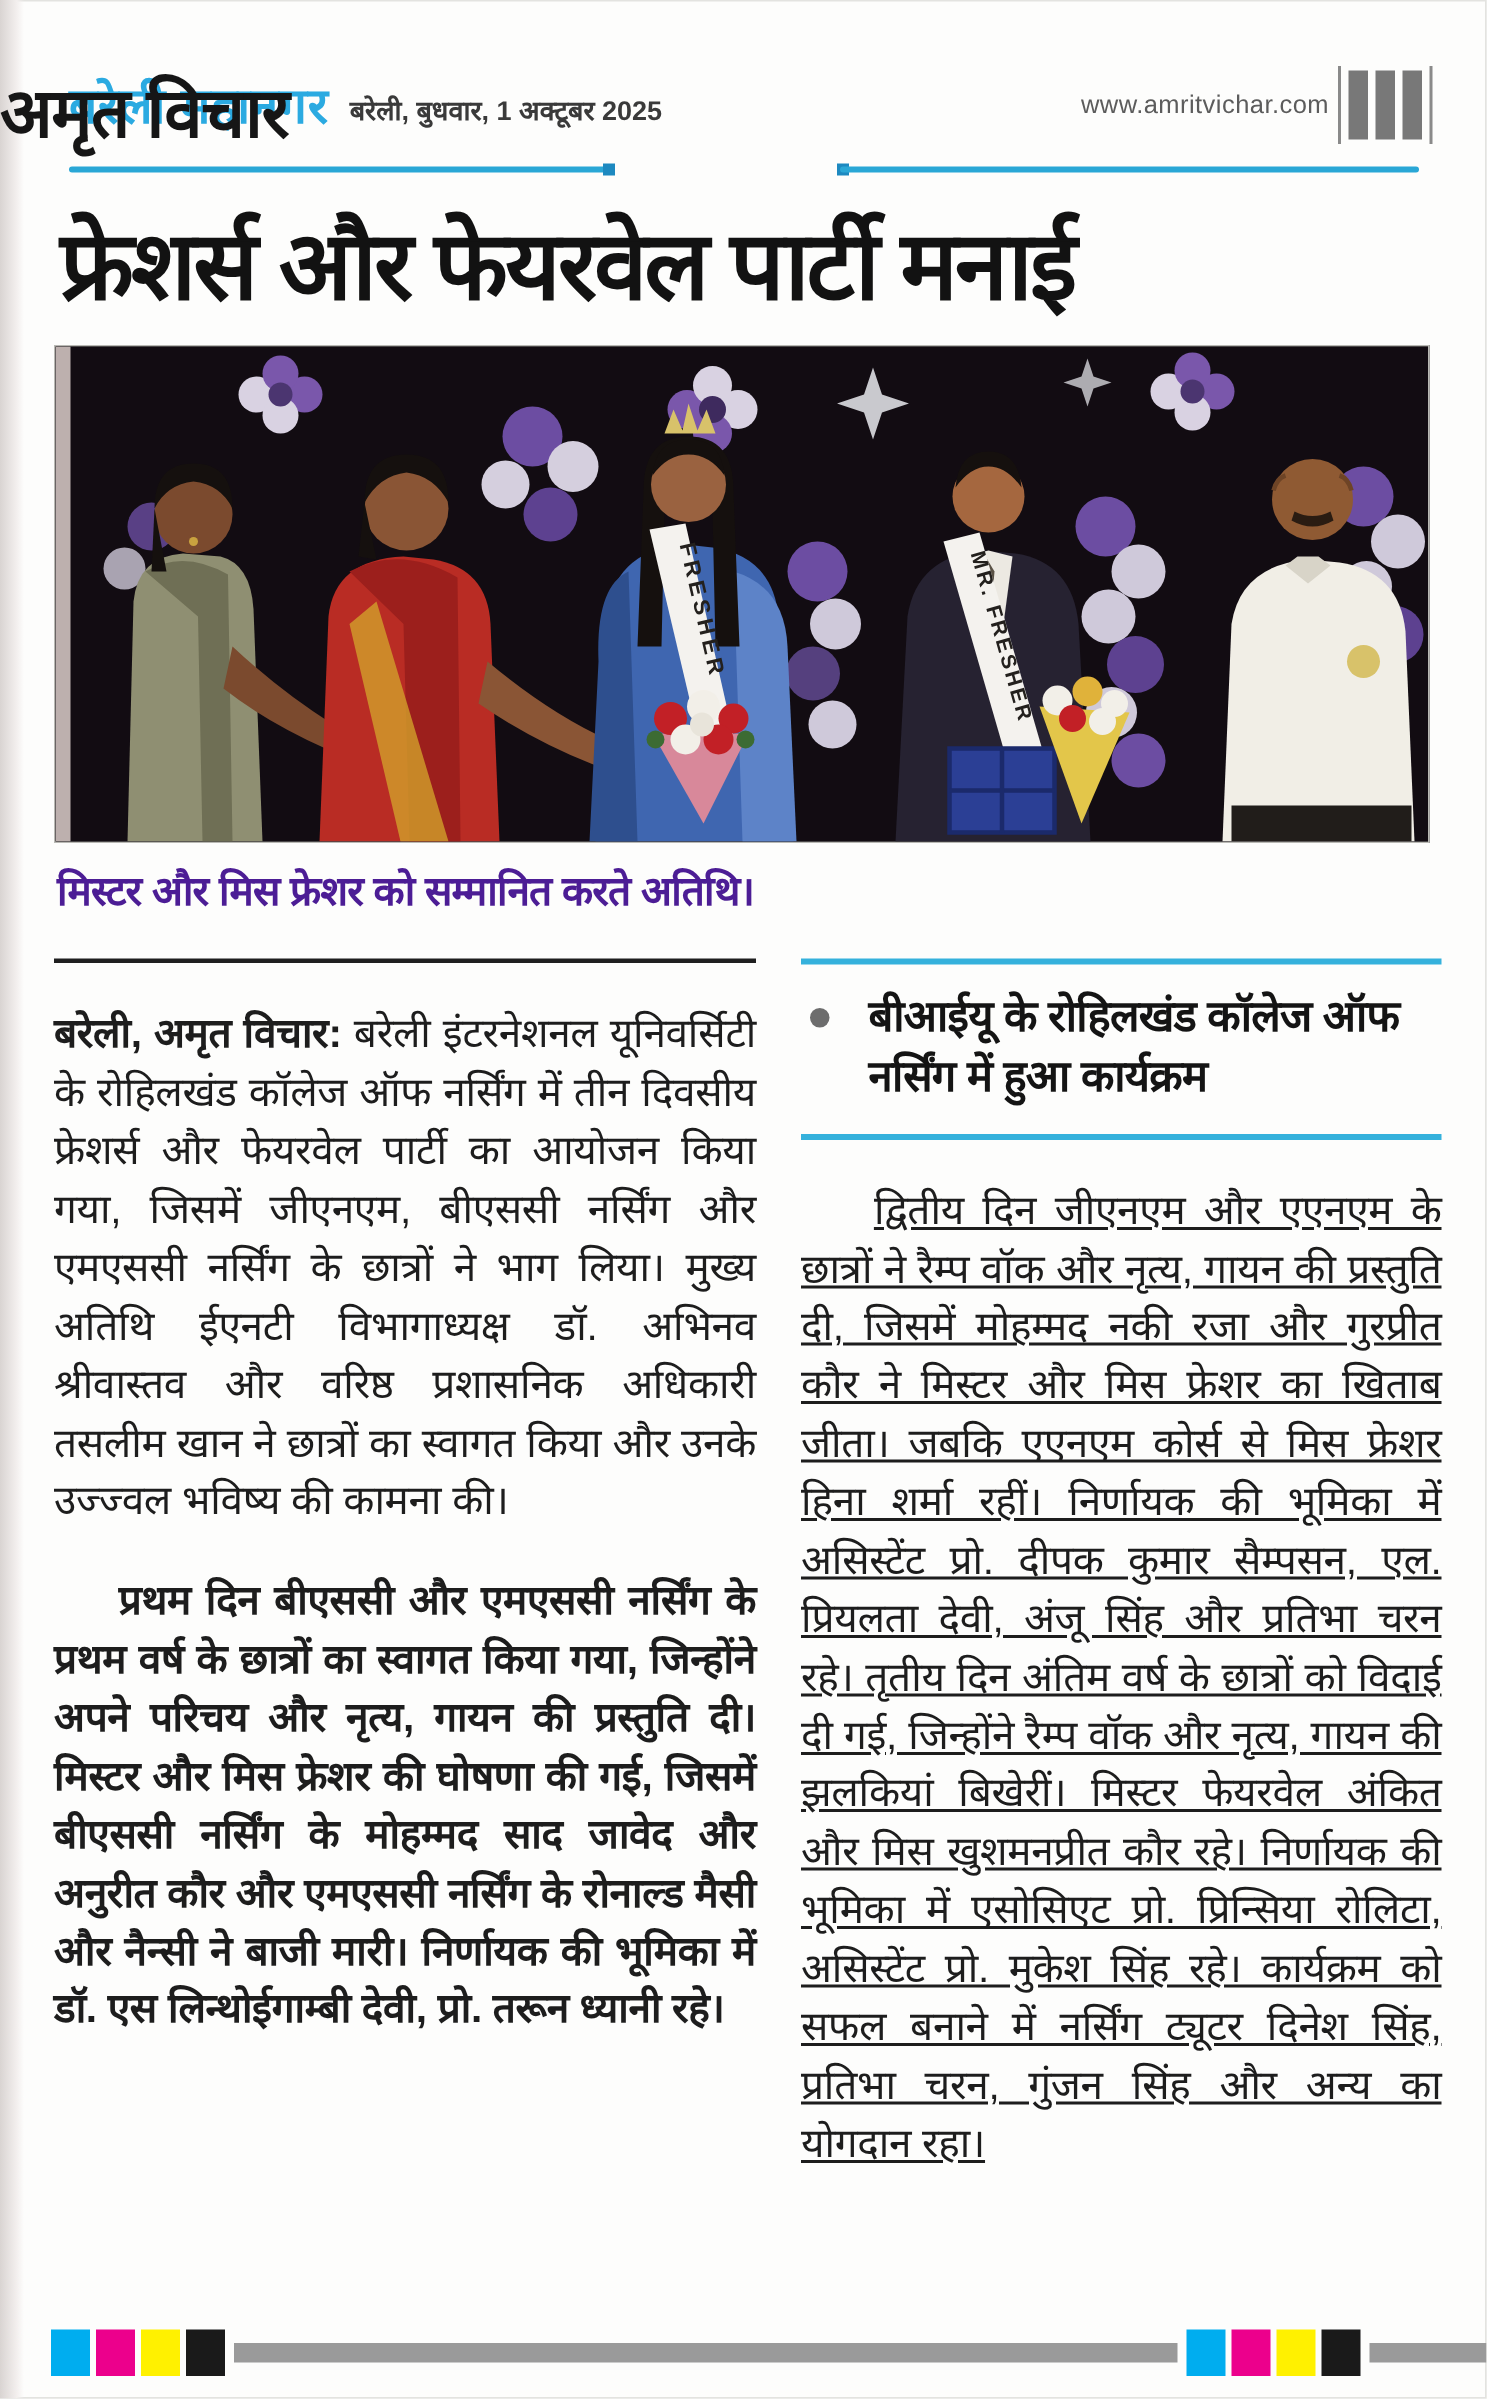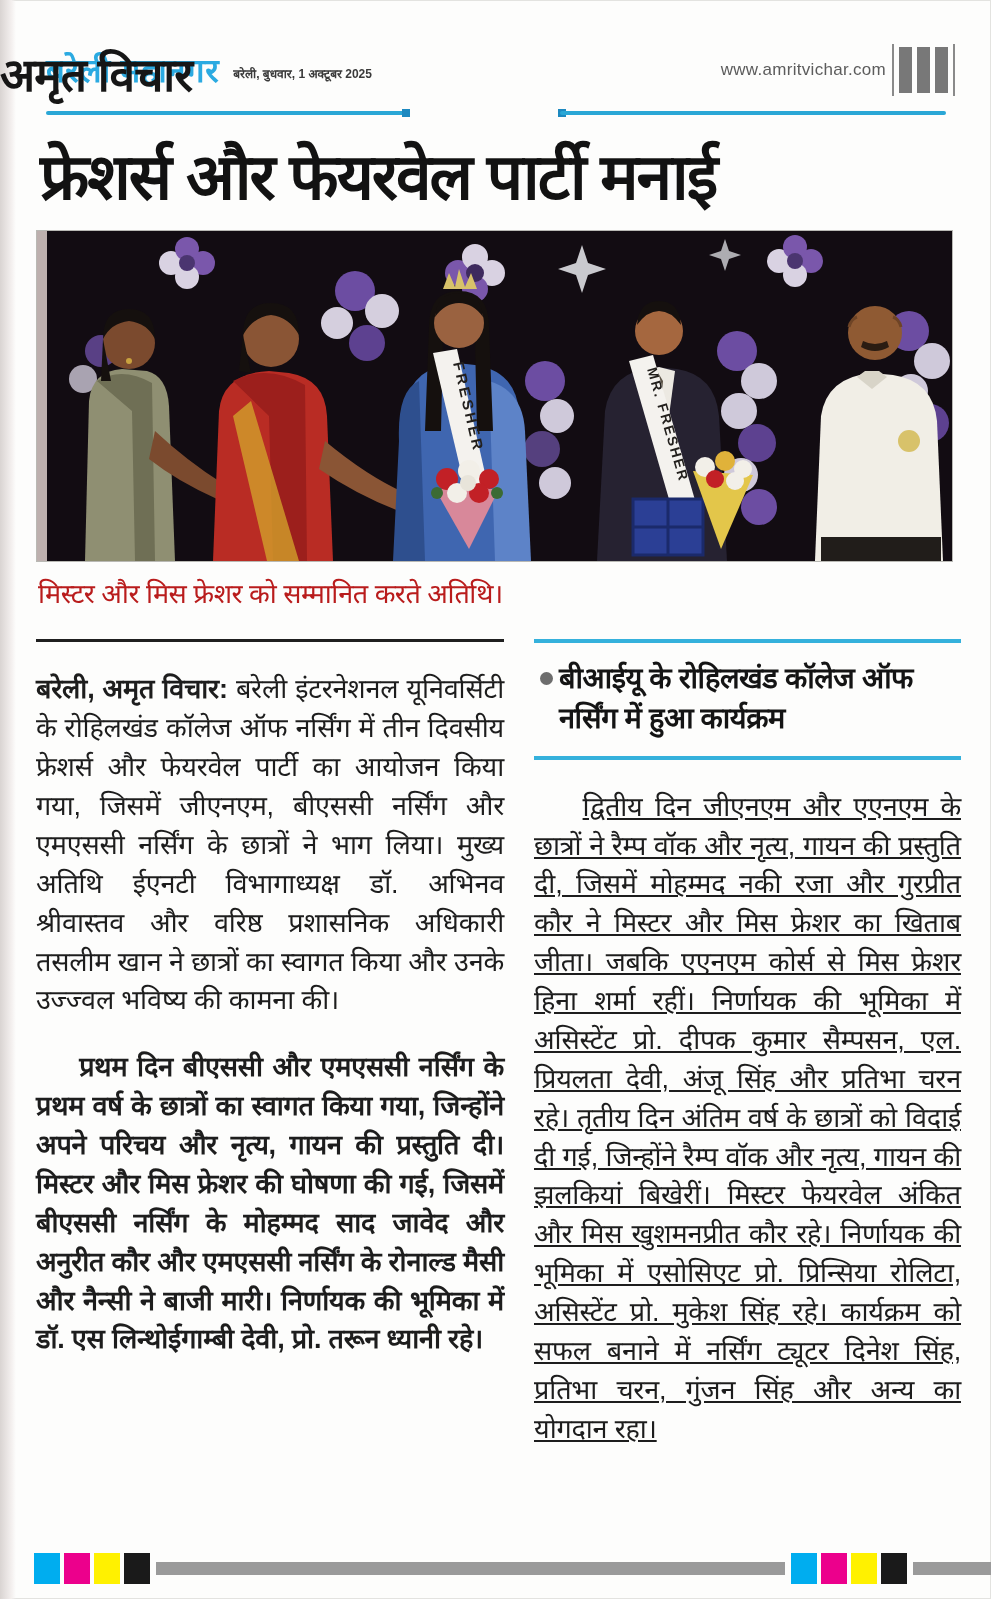--- a/index.html
+++ b/index.html
@@ -25,21 +25,21 @@
     position: relative;
     display:flex; align-items:center;
     padding: 40px 36px 0 46px;
     height: 100px;
   }
   .edition-name{
     font-size: 33px; font-weight: 800; letter-spacing: 0.5px;
     line-height: 1;
   }
   .dateline{
-    font-size: 12px; font-weight: 700; color:#3a3a3a;
+    font-size: 18px; font-weight: 700; color:#3a3a3a;
     margin-left: 14px; margin-top: 6px;
   }
   .masthead-title{
     position:absolute; left:0; right:0; top:42px;
     font-size: 46px; font-weight: 800; color:#161616;
     letter-spacing: -1px;
   }
   .masthead-right{
     margin-left:auto; display:flex; align-items:center; gap:6px;
   }
@@ -59,21 +59,21 @@
     padding: 22px 36px 10px 40px;
     font-size: 64px; font-weight: 800; color:#121212;
     letter-spacing: -2px; line-height: 1.1;
     white-space: nowrap;
   }
   
   .photo-wrap{ margin: 8px 38px 0 36px; border:1px solid #b9b9b4; background:#0e0b0d; }
   .photo-wrap svg{ display:block; }
   .caption{
     padding: 12px 36px 0 38px;
-    font-size: 27px; font-weight: 400; color:#b91c1c;
+    font-size: 27px; font-weight: 700; color:#4c1d95;
     letter-spacing: -0.5px;
   }
   
   .article{
     display:flex; gap: 30px;
     padding: 28px 30px 0 36px;
   }
   .col-left{ width: 468px; }
   .col-right{ width: 427px; }
   .col-left .top-rule{ border-top: 3px solid #1f1f1f; margin-bottom: 8px; }
@@ -83,21 +83,21 @@
     margin-top: 28px;
   }
   .body-text + .body-text{ text-indent: 1.6em; font-weight: bold; }
   .lead-in{ font-weight: 800; }
   .highlight-box{
     border-top: 4px solid #35b1dc;
     border-bottom: 4px solid #35b1dc;
     padding: 16px 4px 18px 6px;
     margin-bottom: 18px;
   }
-  .highlight-inner{ display:flex; gap:6px; }
+  .highlight-inner{ display:flex; gap:26px; }
   .bullet{
     flex: 0 0 auto;
     width: 13px; height: 13px; border-radius: 50%;
     background: #6d6d6d; margin-top: 13px;
   }
   .highlight-text{
     font-size: 29px; font-weight: 800; line-height: 1.35; color:#141414;
     letter-spacing: -0.5px;
   }
   .col-right .body-text{ text-indent: 1.8em; text-decoration: underline; }

